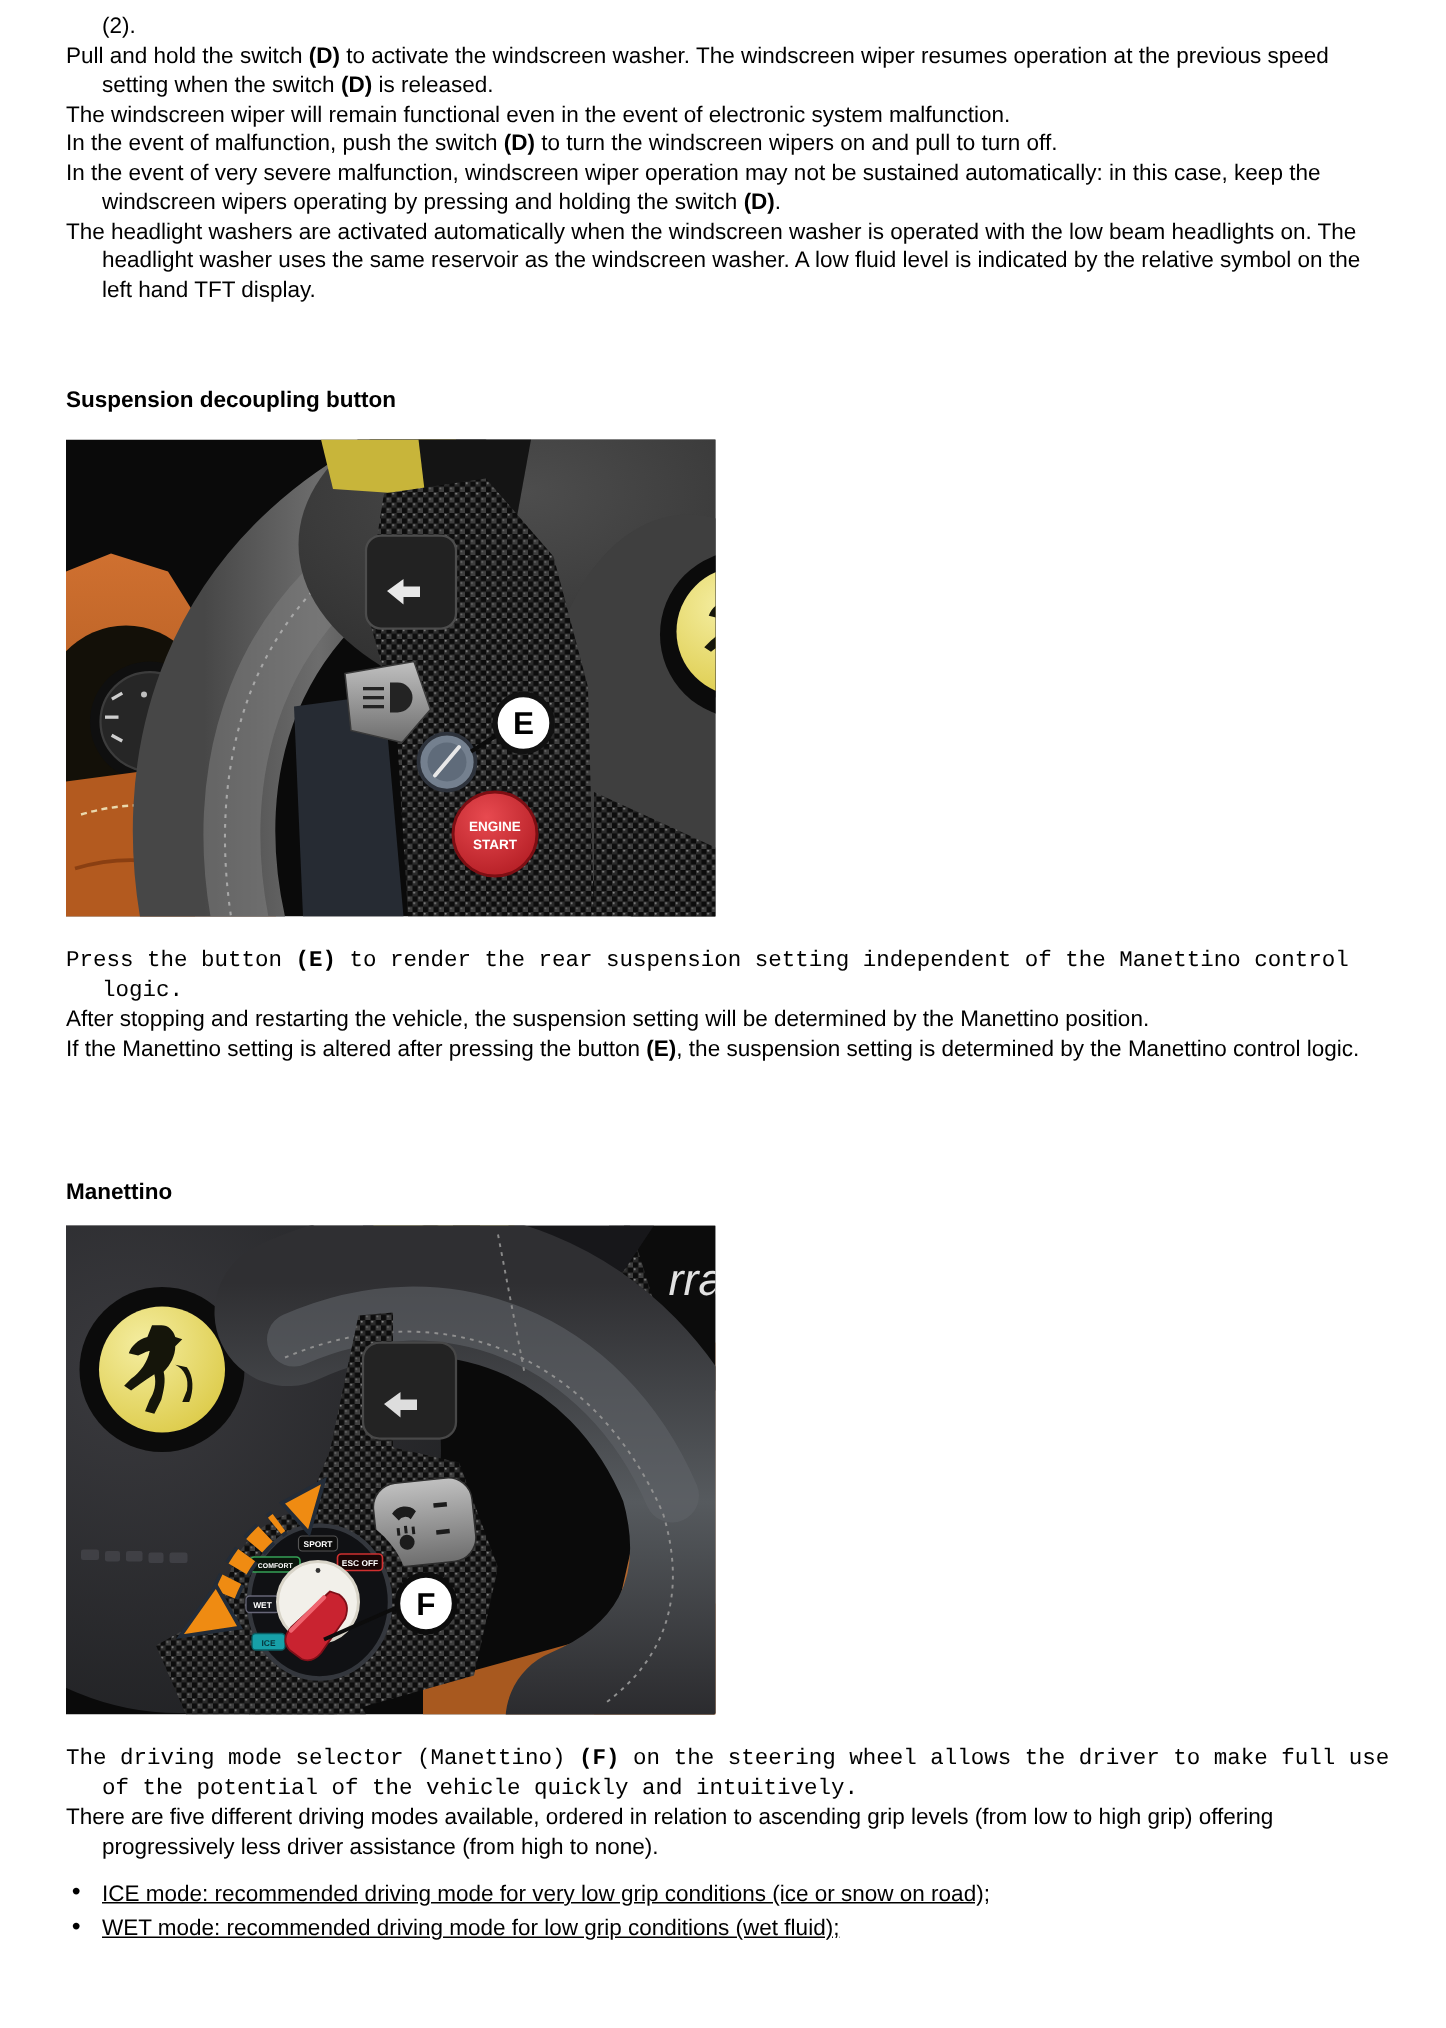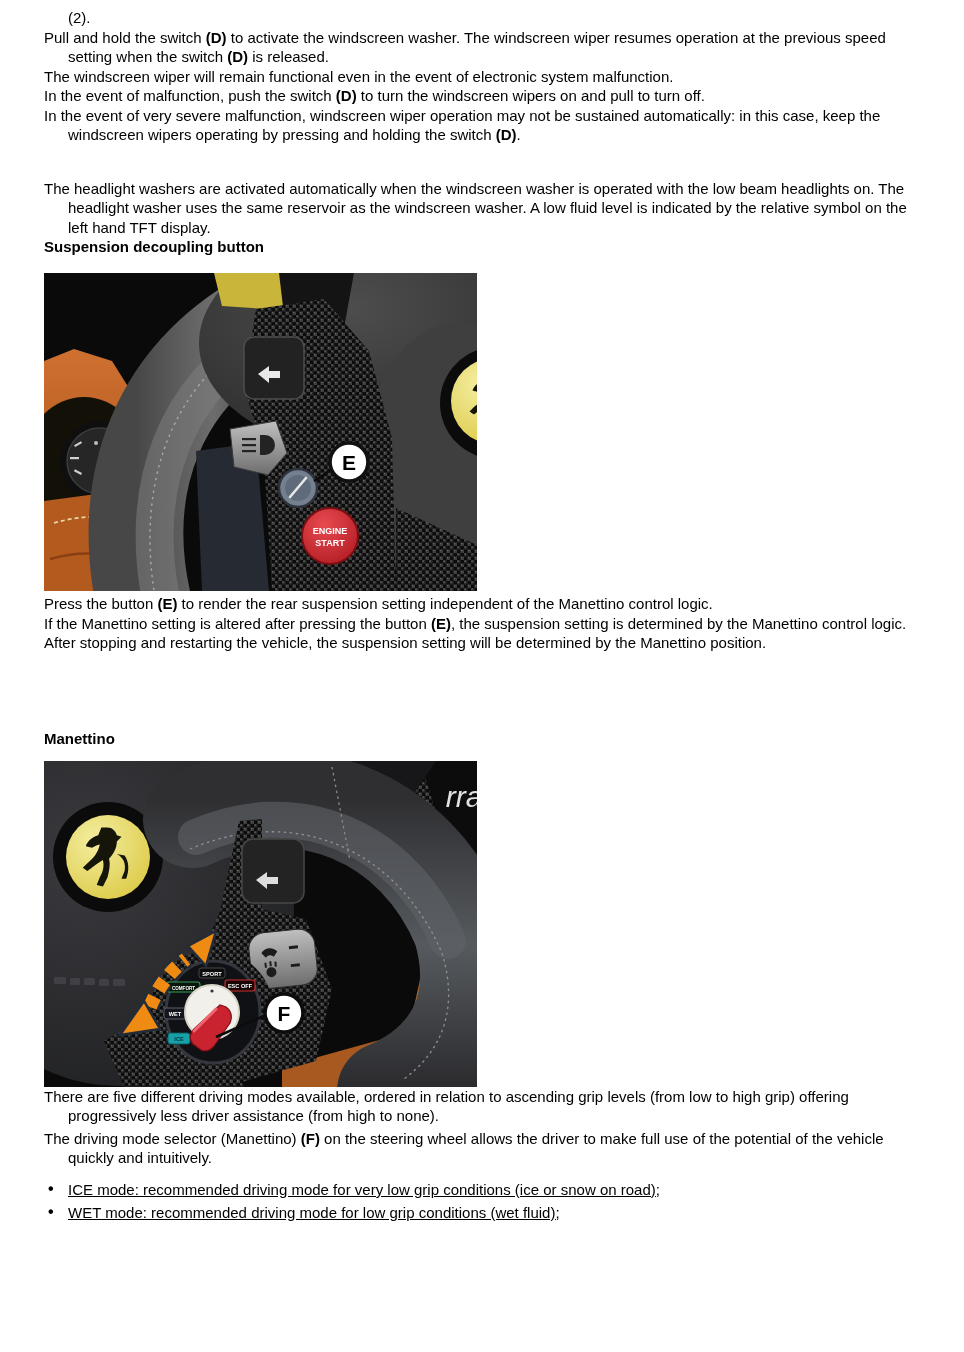--- a/index.html
+++ b/index.html
@@ -8,26 +8,26 @@
     width:964px;height:1352px;
     background:#ffffff;
     font-family:"Liberation Sans","DejaVu Sans",sans-serif;
     font-size:15px;color:#000;
     overflow:hidden;
   }
   .doc{position:absolute;left:44px;top:8px;width:884px;}
   .p{margin:0;padding-left:24px;text-indent:-24px;line-height:19.5px;}
   .cont{margin:0;padding-left:24px;line-height:19.5px;}
   .heading{font-weight:bold;margin:0;line-height:20px;}
-  .h1{}
+  .h1{margin-top:54px;}
   .h2{margin-top:76px;}
   .fig{display:block;margin-top:16px;}
   .fig2{margin-top:12px;}
-  .after-fig{margin-top:3px;}
-  .hw{margin-top:34px;}
+  .after-fig{margin-top:20px;font-family:Liberation Mono, monospace;}
+  .hw{}
   .bullets{margin-top:12px;text-decoration:underline;}
   .bullet{position:relative;margin:0;padding-left:24px;line-height:19.5px;margin-top:3.5px;}
   .bullet::before{content:"\2022";position:absolute;left:4px;top:-1px;font-size:16px;font-weight:bold;}
   b{font-weight:bold;}
   svg text{font-family:"Liberation Sans","DejaVu Sans",sans-serif;}
 </style>
 </head>
 <body>
 
 <div class="page">
@@ -155,22 +155,22 @@
       </g>
 
       <g>
         <line x1="270" y1="208" x2="289" y2="196" stroke="#0b0b0b" stroke-width="2.6"></line>
         <circle cx="305" cy="189" r="19" fill="#ffffff" stroke="#111111" stroke-width="3.6"></circle>
         <text x="305" y="196.5" text-anchor="middle" font-size="21" font-weight="bold" fill="#000000">E</text>
       </g>
     </svg>
 
     <p class="p after-fig">Press the button <b>(E)</b> to render the rear suspension setting independent of the Manettino control logic.</p>
+    <p class="p">After stopping and restarting the vehicle, the suspension setting will be determined by the Manettino position.</p>
     <p class="p">If the Manettino setting is altered after pressing the button <b>(E)</b>, the suspension setting is determined by the Manettino control logic.</p>
-    <p class="p">After stopping and restarting the vehicle, the suspension setting will be determined by the Manettino position.</p>
 
     <p class="heading h2">Manettino</p>
 
     <svg class="fig fig2" width="433" height="326" viewBox="0 0 433 326" role="img">
       <defs>
         <radialGradient id="hubg2" cx="0.4" cy="0.35" r="0.95">
           <stop offset="0" stop-color="#3a3a3e"></stop>
             <stop offset="1" stop-color="#191a1c"></stop>
         </radialGradient>
         <linearGradient id="rimg2" x1="0" y1="0" x2="0" y2="1">
@@ -281,22 +281,22 @@
         <polygon points="76,274 100,240 116,268" fill="#ef8b12" stroke="#232c38" stroke-width="2.5"></polygon>
       </g>
 
       <g>
         <line x1="172" y1="276" x2="222" y2="254" stroke="#0c0c0c" stroke-width="2.6"></line>
         <circle cx="240" cy="252" r="19" fill="#ffffff" stroke="#0c0c0c" stroke-width="3.6"></circle>
         <text x="240" y="259.5" text-anchor="middle" font-size="21" font-weight="bold" fill="#000000">F</text>
       </g>
     </svg>
 
+    <p class="p after-fig">The driving mode selector (Manettino) <b>(F)</b> on the steering wheel allows the driver to make full use of the potential of the vehicle quickly and intuitively.</p>
     <p class="p">There are five different driving modes available, ordered in relation to ascending grip levels (from low to high grip) offering progressively less driver assistance (from high to none).</p>
-    <p class="p after-fig">The driving mode selector (Manettino) <b>(F)</b> on the steering wheel allows the driver to make full use of the potential of the vehicle quickly and intuitively.</p>
 
     <div class="bullets">
       <p class="bullet">ICE mode: recommended driving mode for very low grip conditions (ice or snow on road);</p>
       <p class="bullet">WET mode: recommended driving mode for low grip conditions (wet fluid);</p>
     </div>
 
   </div>
 </div>
 
 </body></html>

